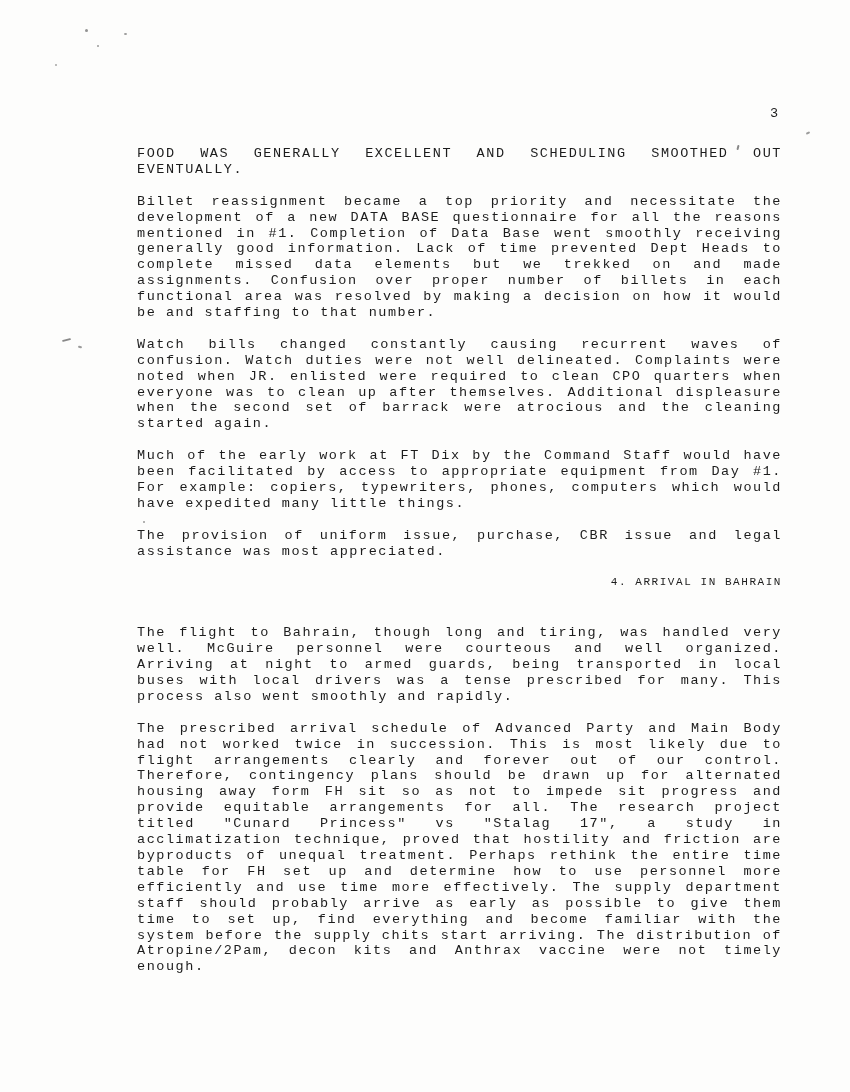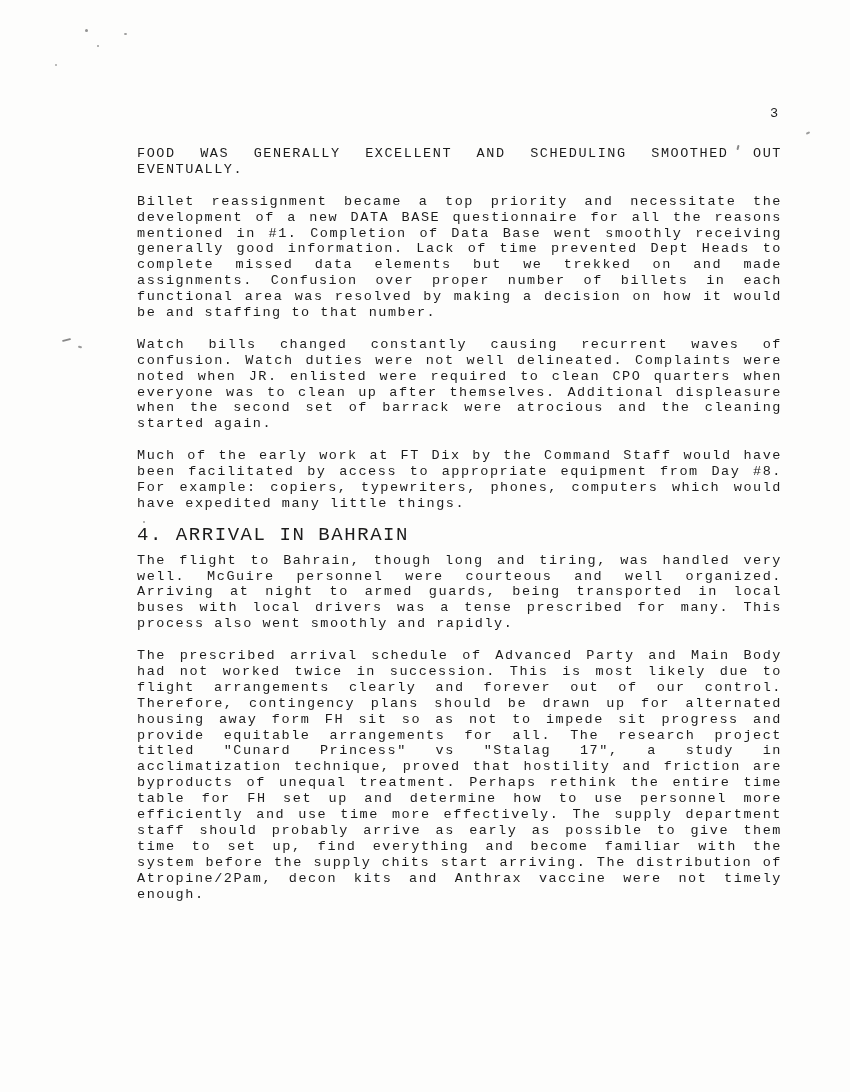--- a/index.html
+++ b/index.html
@@ -33,25 +33,25 @@
     letter-spacing: 1.55px;
     line-height: 15.9px;
     font-family: Liberation Mono, monospace;
   }
   .para {
     margin: 0 0 15.9px 0;
     text-align: justify;
     text-justify: inter-word;
   }
   .heading {
-    margin: 0 0 9px 0;
-    font-size: 19px;
+    margin: 0 0 34px 0;
+    font-size: 11px;
     font-weight: normal;
     letter-spacing: 1.55px;
-    text-align: left;
+    text-align: right;
   }
   
   .artifact {
     position: absolute;
     background: #3a3a3a;
     border-radius: 50%;
   }
   .a1 { left: 85px;  top: 29px;  width: 3px; height: 3px; opacity: .55; }
   .a2 { left: 124px; top: 33px;  width: 3px; height: 2px; opacity: .5; }
   .a3 { left: 97px;  top: 45px;  width: 2px; height: 2px; opacity: .5; }
@@ -70,22 +70,23 @@
   <div class="page-number">3</div>
 
   <div class="text-block">
 
     <p class="para">FOOD WAS GENERALLY EXCELLENT AND SCHEDULING SMOOTHED OUT EVENTUALLY.</p>
 
     <p class="para">Billet reassignment became a top priority and necessitate the development of a new DATA BASE questionnaire for all the reasons mentioned in #1. Completion of Data Base went smoothly receiving generally good information. Lack of time prevented Dept Heads to complete missed data elements but we trekked on and made assignments. Confusion over proper number of billets in each functional area was resolved by making a decision on how it would be and staffing to that number.</p>
 
     <p class="para">Watch bills changed constantly causing recurrent waves of confusion. Watch duties were not well delineated. Complaints were noted when JR. enlisted were required to clean CPO quarters when everyone was to clean up after themselves. Additional displeasure when the second set of barrack were atrocious and the cleaning started again.</p>
 
-    <p class="para">Much of the early work at FT Dix by the Command Staff would have been facilitated by access to appropriate equipment from Day #8. For example: copiers, typewriters, phones, computers which would have expedited many little things.</p>
+    <p class="para">Much of the early work at FT Dix by the Command Staff would have been facilitated by access to appropriate equipment from Day #1. For example: copiers, typewriters, phones, computers which would have expedited many little things.</p>
 
+    <p class="para">The provision of uniform issue, purchase, CBR issue and legal assistance was most appreciated.</p>
 
     <h2 class="heading">4. ARRIVAL IN BAHRAIN</h2>
 
     <p class="para">The flight to Bahrain, though long and tiring, was handled very well. McGuire personnel were courteous and well organized. Arriving at night to armed guards, being transported in local buses with local drivers was a tense prescribed for many. This process also went smoothly and rapidly.</p>
 
     <p class="para">The prescribed arrival schedule of Advanced Party and Main Body had not worked twice in succession. This is most likely due to flight arrangements clearly and forever out of our control. Therefore, contingency plans should be drawn up for alternated housing away form FH sit so as not to impede sit progress and provide equitable arrangements for all. The research project titled "Cunard Princess" vs "Stalag 17", a study in acclimatization technique, proved that hostility and friction are byproducts of unequal treatment. Perhaps rethink the entire time table for FH set up and determine how to use personnel more efficiently and use time more effectively. The supply department staff should probably arrive as early as possible to give them time to set up, find everything and become familiar with the system before the supply chits start arriving. The distribution of Atropine/2Pam, decon kits and Anthrax vaccine were not timely enough.</p>
 
   </div>
 
   <div class="artifact a1"></div>

